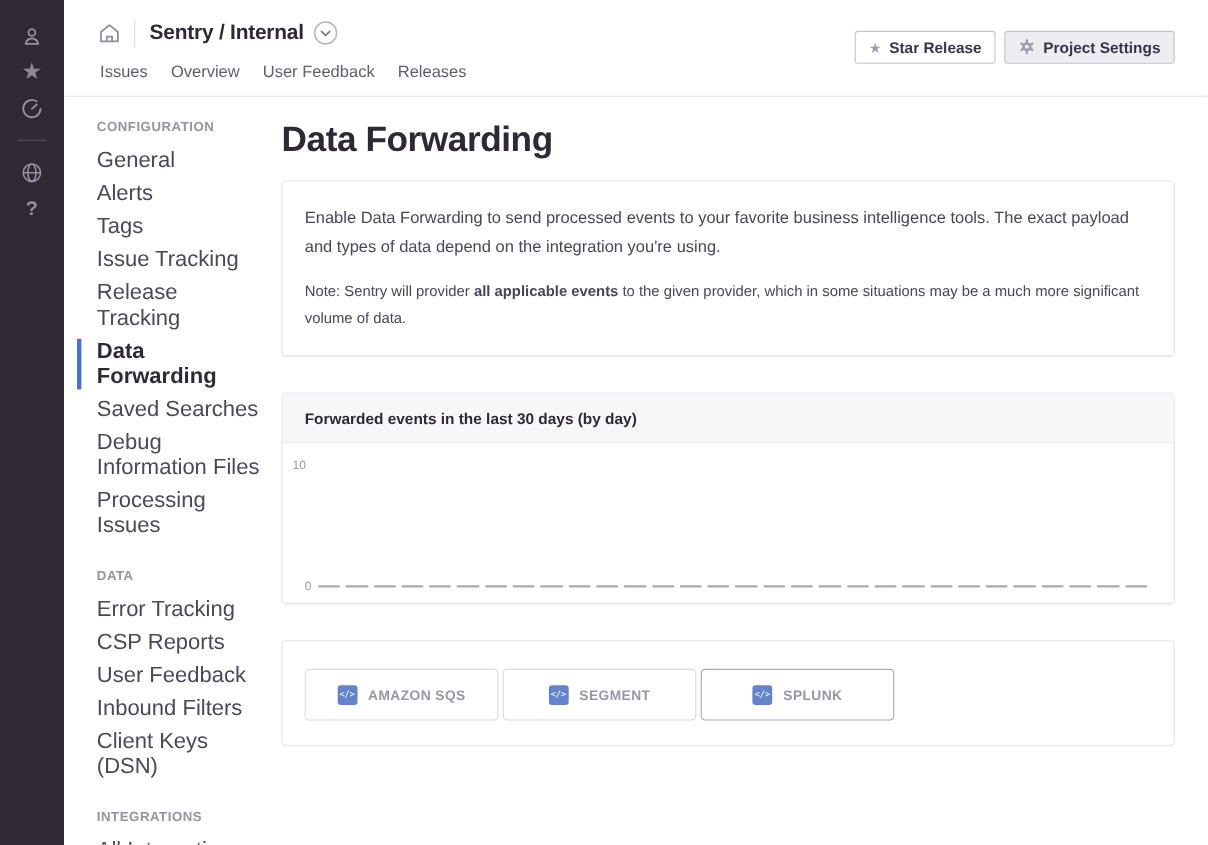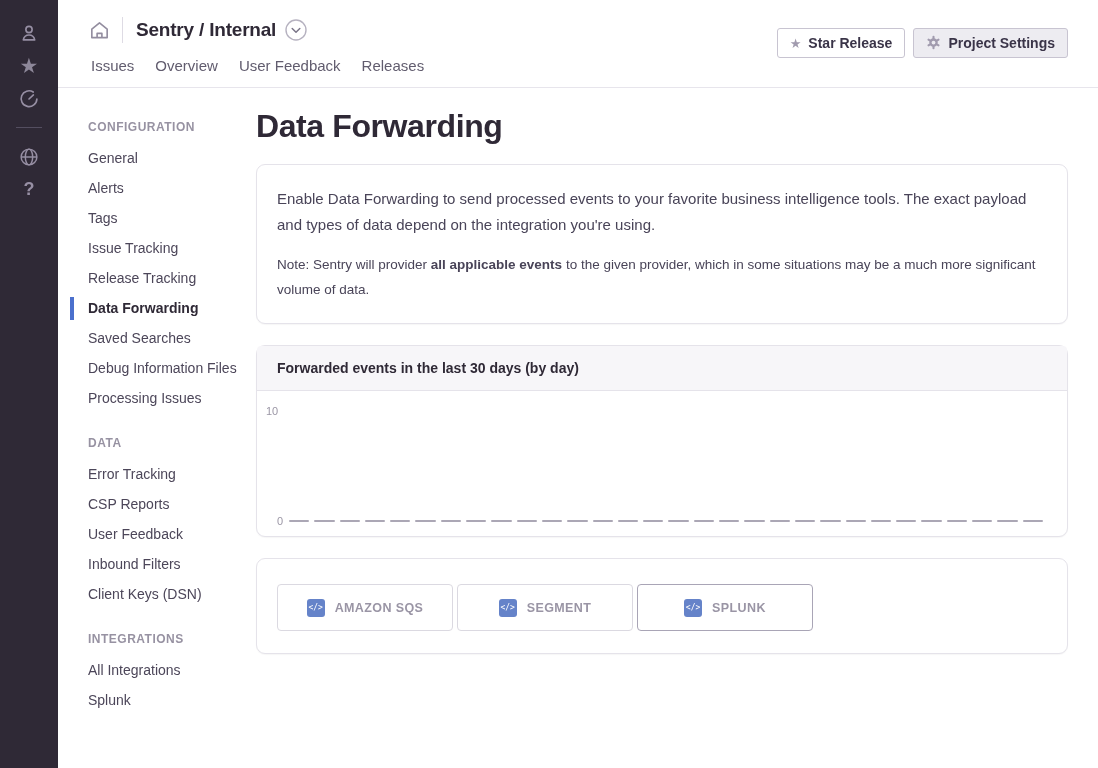--- a/index.html
+++ b/index.html
@@ -46,33 +46,33 @@
   }
   .btn.pressed { background: #edecf1; }
   .btn .glyph { color: #a19bae; font-size: 13px; line-height: 1; }
   
   .content { display: flex; }
   .settings-nav { width: 198px; flex: none; padding: 20px 0 0 12px; }
   .nav-heading {
     font-size: 12px; font-weight: 700; color: #9792a2; letter-spacing: 0.5px;
     padding-left: 18px; margin: 26px 0 13px;
   }
-  .settings-nav .nav-heading:first-child { margin-top: 12px; }
+  .settings-nav .nav-heading:first-child { margin-top: 0; }
   .nav-item {
-    display: block; font-size: 14px; line-height: 23px; color: #4c4659;
+    display: block; font-size: 20px; line-height: 23px; color: #4c4659;
     border-left: 4px solid transparent; padding-left: 14px; margin-bottom: 7px;
     width: 170px; cursor: pointer; text-decoration: none;
   }
   .nav-item.active { font-weight: 700; color: #2f2936; border-left-color: #4b70cd; }
   .main { flex: 1; padding: 20px 30px 0 0; }
   .page-title { font-size: 32px; font-weight: 700; color: #2f2936; margin: 0 0 19px; letter-spacing: -0.4px; }
   
   .panel {
-    background: #fff; border: 1px solid #e5e3ea; border-radius: 9px;
-    margin-bottom: 21px; box-shadow: 0 1px 1px rgba(47,41,54,0.04);
+    background: #fff; border: 1px solid #e5e3ea; border-radius: 4px;
+    margin-bottom: 33px; box-shadow: 0 1px 1px rgba(47,41,54,0.04);
   }
   .panel-header {
     padding: 14px 20px; background: #f7f6f9; border-bottom: 1px solid #e5e3ea;
     border-radius: 4px 4px 0 0; font-size: 14px; font-weight: 700; color: #2f2936;
   }
   .info-body { padding: 21px 20px 20px; font-size: 15px; line-height: 1.74; color: #494458; }
   .info-body p { margin: 0 0 15px; }
   .info-body .note { font-size: 13.5px; line-height: 1.85; margin: 0; }
   .doc-link { color: #3b6ecc; text-decoration: none; cursor: pointer; }
   

